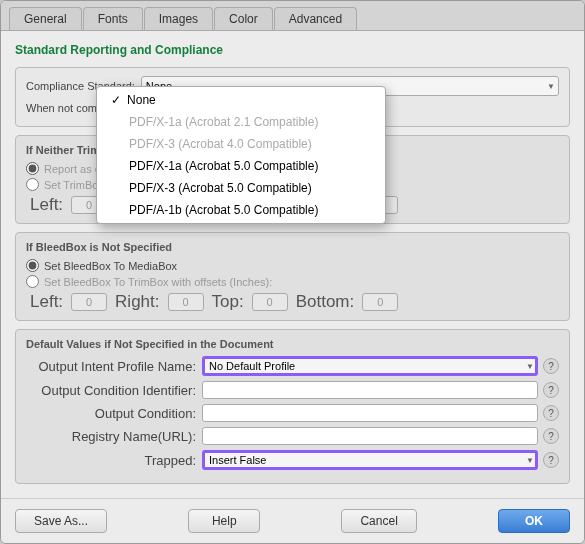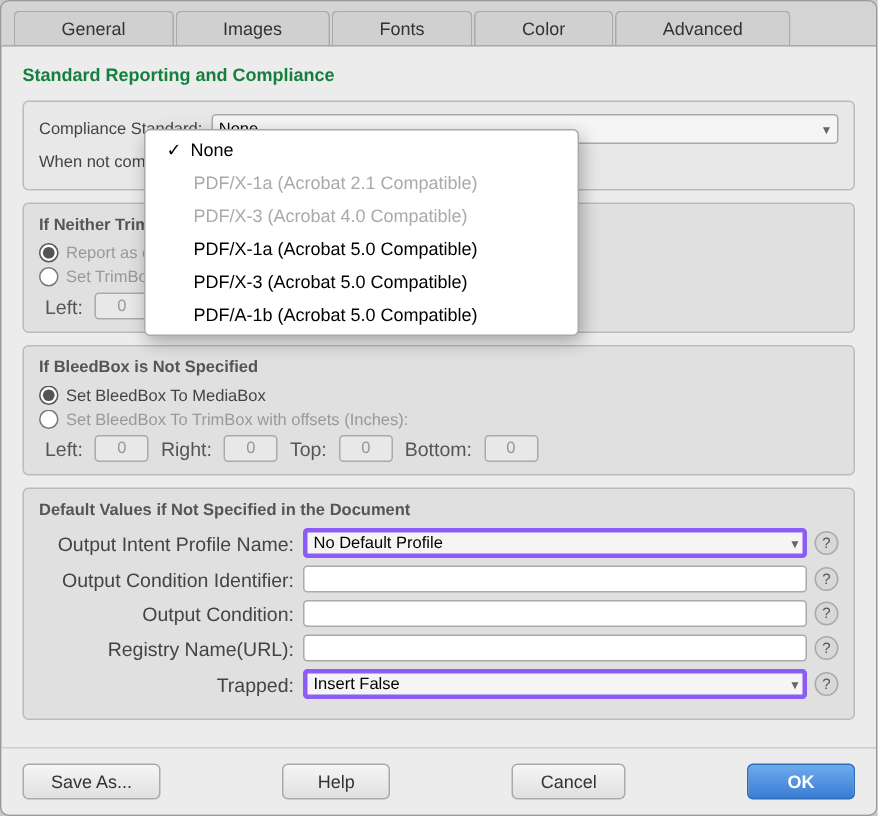--- a/index.html
+++ b/index.html
@@ -23,21 +23,21 @@
     }
     
     .tab-bar {
       display: flex;
       background: #d4d4d4;
       border-bottom: 1px solid #aaa;
       padding: 6px 8px 0 8px;
       gap: 0;
     }
     .tab {
-      padding: 4px 31px;
+      padding: 4px 14px;
       border: 1px solid #aaa;
       border-bottom: none;
       border-radius: 4px 4px 0 0;
       background: #d0d0d0;
       color: #333;
       cursor: pointer;
       font-size: 12px;
       margin-right: 1px;
       position: relative;
     }
@@ -91,21 +91,21 @@
       color: #999;
     }
     .offset-row {
       display: flex;
       align-items: center;
       gap: 8px;
       margin-top: 4px;
       margin-left: 4px;
     }
     .offset-label {
-      font-size: 13px;
+      font-size: 17px;
       color: #555;
     }
     .offset-input {
       width: 36px;
       border: 1px solid #aaa;
       border-radius: 3px;
       background: #fff;
       padding: 1px 4px;
       font-size: 11px;
       height: 18px;
@@ -292,22 +292,22 @@
       margin-bottom: 4px;
     }
   </style>
 </head>
 <body>
 
 <div class="window">
 
   <div class="tab-bar">
     <div class="tab">General</div>
+    <div class="tab">Fonts</div>
     <div class="tab">Images</div>
-    <div class="tab">Fonts</div>
     <div class="tab">Color</div>
     <div class="tab">Advanced</div>
   </div>
 
   <div class="content">
     <div class="section-title">Standard Reporting and Compliance</div>
 
     <div class="top-compliance-area">
       <div class="compliance-row">
         <span class="compliance-label">Compliance Standard:</span>

